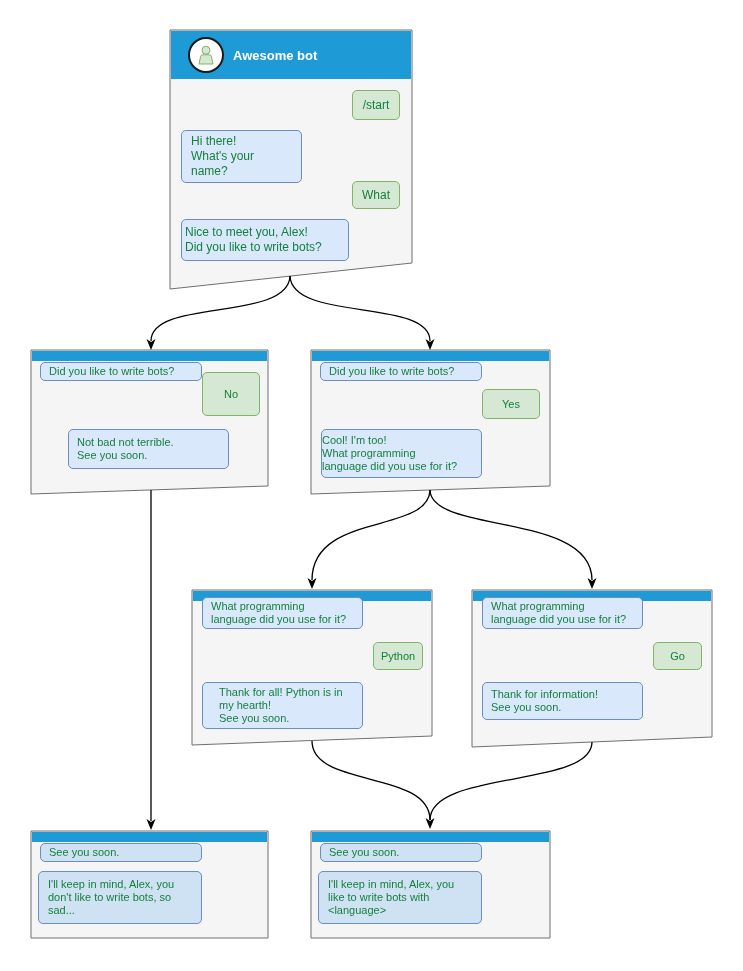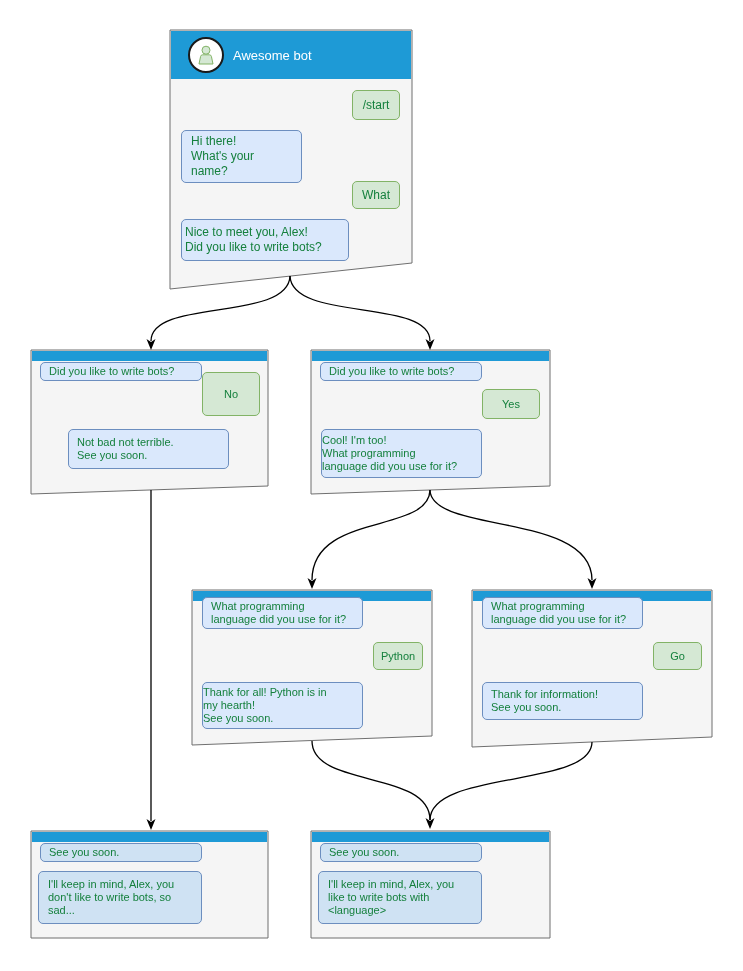--- a/index.html
+++ b/index.html
@@ -1,20 +1,20 @@
 <!DOCTYPE html>
 <html><head>
 <meta charset="utf-8">
 <style>
   html,body{margin:0;padding:0;background:#ffffff;}
   .canvas{position:relative;width:743px;height:971px;background:#ffffff;
           font-family:"Liberation Sans",sans-serif;overflow:hidden;}
   .svg-layer{position:absolute;left:0;top:0;width:743px;height:971px;}
   .titlebar{position:absolute;background:#1e9ad6;}
-  .title{position:absolute;color:#ffffff;font-weight:normal;font-size:13px;line-height:16px;}
+  .title{position:absolute;color:#ffffff;font-weight:bold;font-size:13px;line-height:16px;}
   .avatar{position:absolute;width:32px;height:32px;border-radius:50%;background:#ffffff;
           border:2px solid #1a1a1a;display:flex;align-items:center;justify-content:center;}
   .bubble{position:absolute;box-sizing:border-box;border-radius:5px;color:#15803d;white-space:pre-line;}
   .bot{background:#dae8fc;border:1px solid #6c8ebf;}
   .final{background:#cfe2f3;border:1px solid #6c8ebf;}
   .user{background:#d5e8d4;border:1px solid #82b366;display:flex;align-items:center;
         justify-content:center;text-align:center;}
   .f12{font-size:12px;line-height:15px;}
   .f11{font-size:11px;line-height:13px;}
 </style>
@@ -85,21 +85,21 @@
     <div class="bubble bot f11" style="left:321px;top:429px;width:161px;padding:4px 0;">Cool! I'm too!
 What programming
 language did you use for it?</div>
   </section>
 
   <section>
     <div class="titlebar" style="left:193px;top:591px;width:238px;height:10px;"></div>
     <div class="bubble bot f11" style="left:202px;top:597px;width:161px;padding:2px 8px;">What programming
 language did you use for it?</div>
     <div class="bubble user f11" style="left:373px;top:642px;width:50px;height:28px;">Python</div>
-    <div class="bubble bot f11" style="left:202px;top:682px;width:161px;padding:3px 0;">Thank for all! Python is in
+    <div class="bubble bot f11" style="left:202px;top:682px;width:161px;padding:3px 16px;">Thank for all! Python is in
 my hearth!
 See you soon.</div>
   </section>
 
   <section>
     <div class="titlebar" style="left:473px;top:591px;width:238px;height:10px;"></div>
     <div class="bubble bot f11" style="left:482px;top:597px;width:161px;padding:2px 8px;">What programming
 language did you use for it?</div>
     <div class="bubble user f11" style="left:653px;top:642px;width:49px;height:28px;">Go</div>
     <div class="bubble bot f11" style="left:482px;top:682px;width:161px;padding:5px 8px;">Thank for information!

